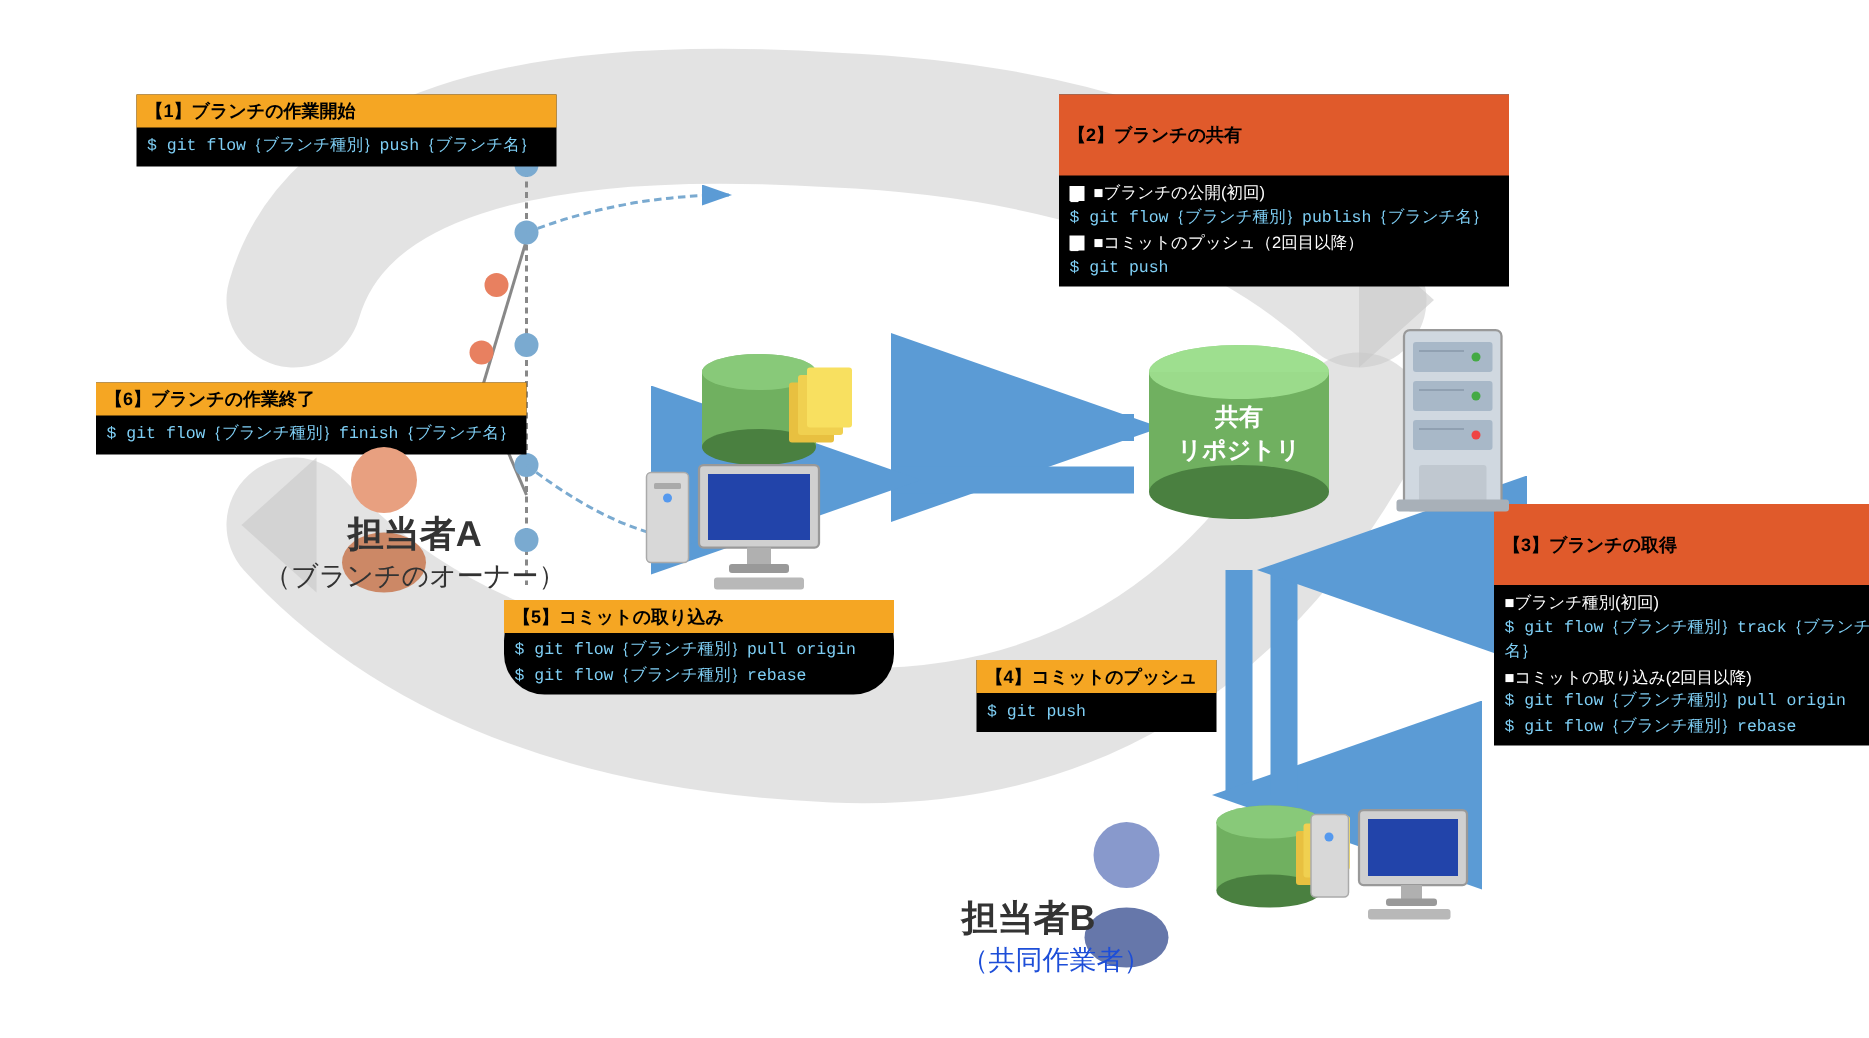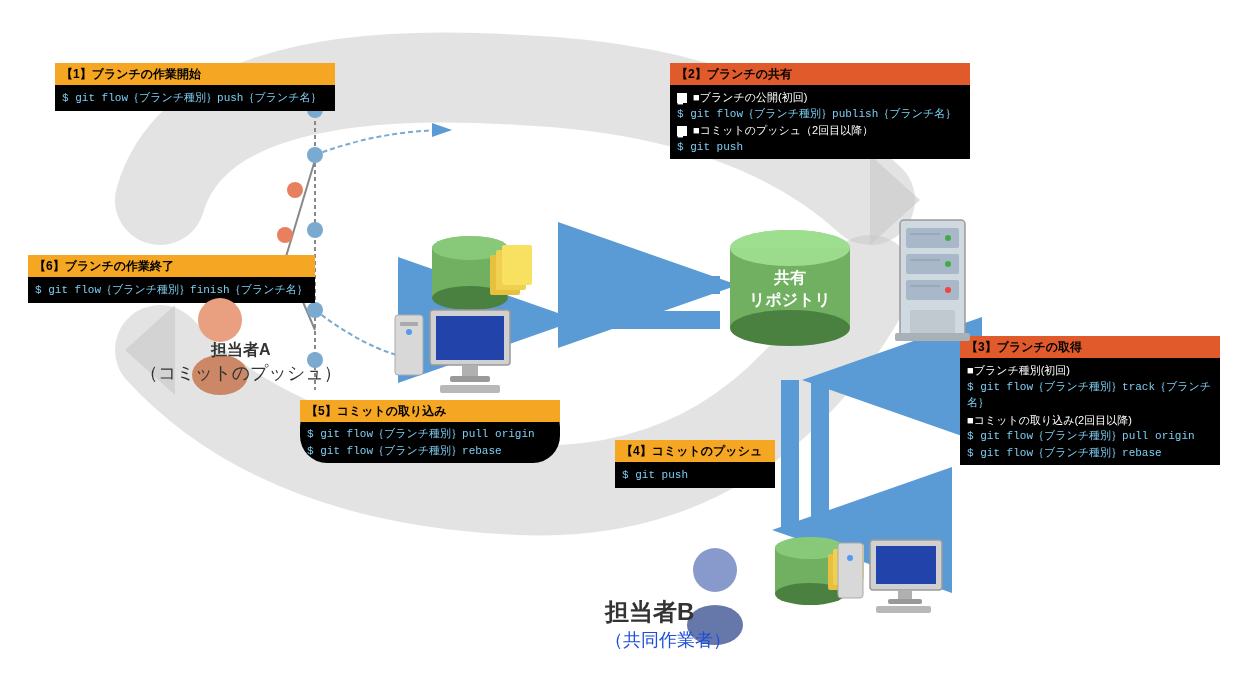--- a/index.html
+++ b/index.html
@@ -10,20 +10,21 @@
       font-family: 'Meiryo', 'MS Gothic', sans-serif;
       overflow: hidden;
       position: relative;
     }
 
     .diagram-container {
       width: 1008px;
       height: 692px;
       position: relative;
       background: #fff;
+      margin-left: 36px;
     }
 
     
     .callout {
       position: absolute;
       background: #000;
       color: #fff;
       font-size: 11px;
       line-height: 1.5;
       padding: 4px 7px;
@@ -34,21 +35,21 @@
       color: #000;
       font-weight: bold;
       padding: 2px 6px;
       margin: -4px -7px 4px -7px;
       font-size: 12px;
     }
     .callout-header-red {
       background: #e05a2b;
       color: #000;
       font-weight: bold;
-      padding: 2px 6px;
+      padding: 18px 6px;
       margin: -4px -7px 4px -7px;
       font-size: 12px;
     }
     .callout .cmd {
       color: #7ecef4;
       font-family: 'Courier New', monospace;
       font-size: 11px;
     }
     .black-square {
       display: inline-block;
@@ -234,22 +235,22 @@
     <rect x="876" y="546" width="60" height="38" fill="#2244aa"></rect>
     <rect x="898" y="590" width="14" height="10" fill="#b0b0b0"></rect>
     <rect x="888" y="599" width="34" height="5" rx="2" fill="#999"></rect>
     <rect x="876" y="606" width="55" height="7" rx="2" fill="#b8b8b8"></rect>
     <rect x="838" y="543" width="25" height="55" rx="3" fill="#d8d8d8" stroke="#aaa" stroke-width="1"></rect>
     <circle cx="850" cy="558" r="3" fill="#5599ee"></circle>
 
   </svg>
 
   <div style="position:absolute; top:340px; left:140px; text-align:center;">
-    <div style="font-size:16px; font-weight:bold; color:#333; white-space:nowrap;">担当者A</div>
-    <div style="font-size:18px; color:#333; white-space:nowrap;">（コミットのプッシュ）</div>
+    <div style="font-size:24px; font-weight:bold; color:#333; white-space:nowrap;">担当者A</div>
+    <div style="font-size:18px; color:#333; white-space:nowrap;">（ブランチのオーナー）</div>
   </div>
 
   <div style="position:absolute; top:596px; left:605px; ">
     <div style="font-size:24px; font-weight:bold; color:#333; white-space:nowrap;">担当者B</div>
     <div style="font-size:18px; color:#1d4ed8; white-space:nowrap;">（共同作業者）</div>
   </div>
 
 </div>
 
 </body></html>

